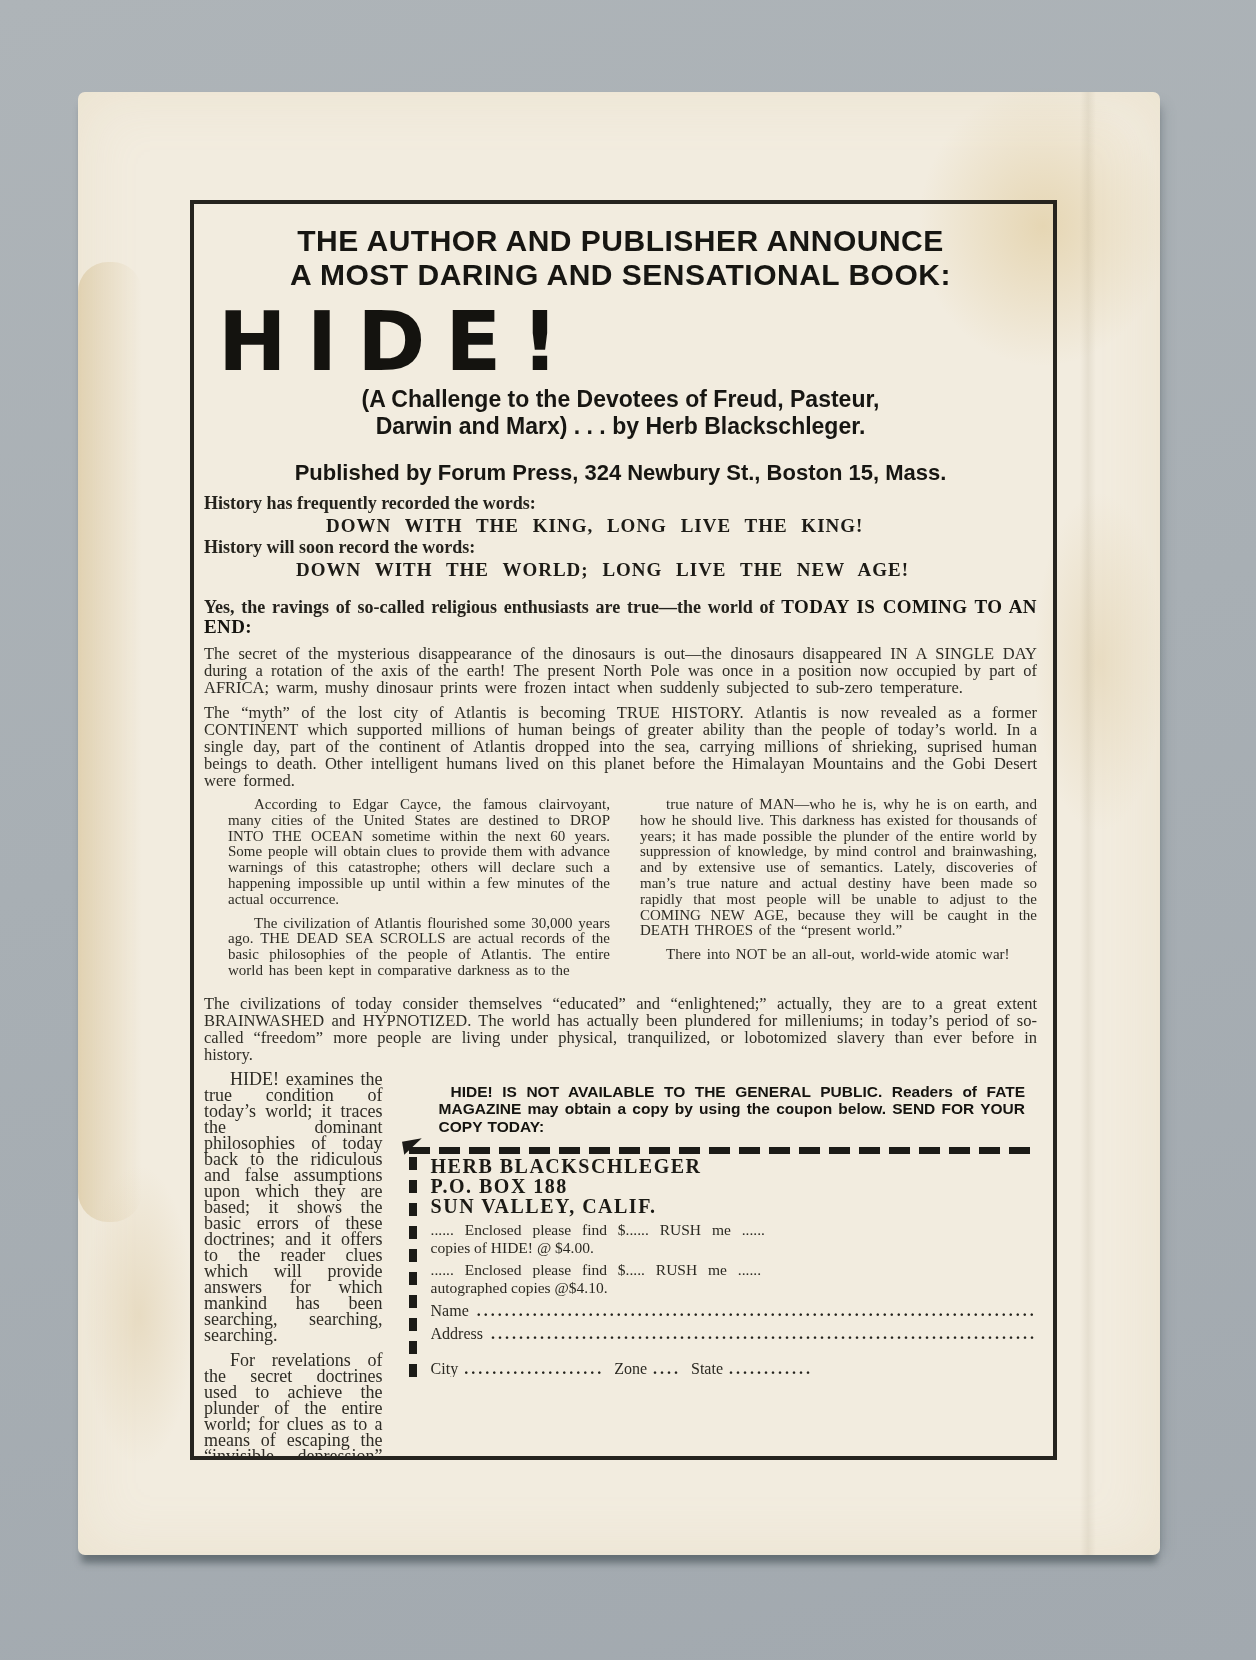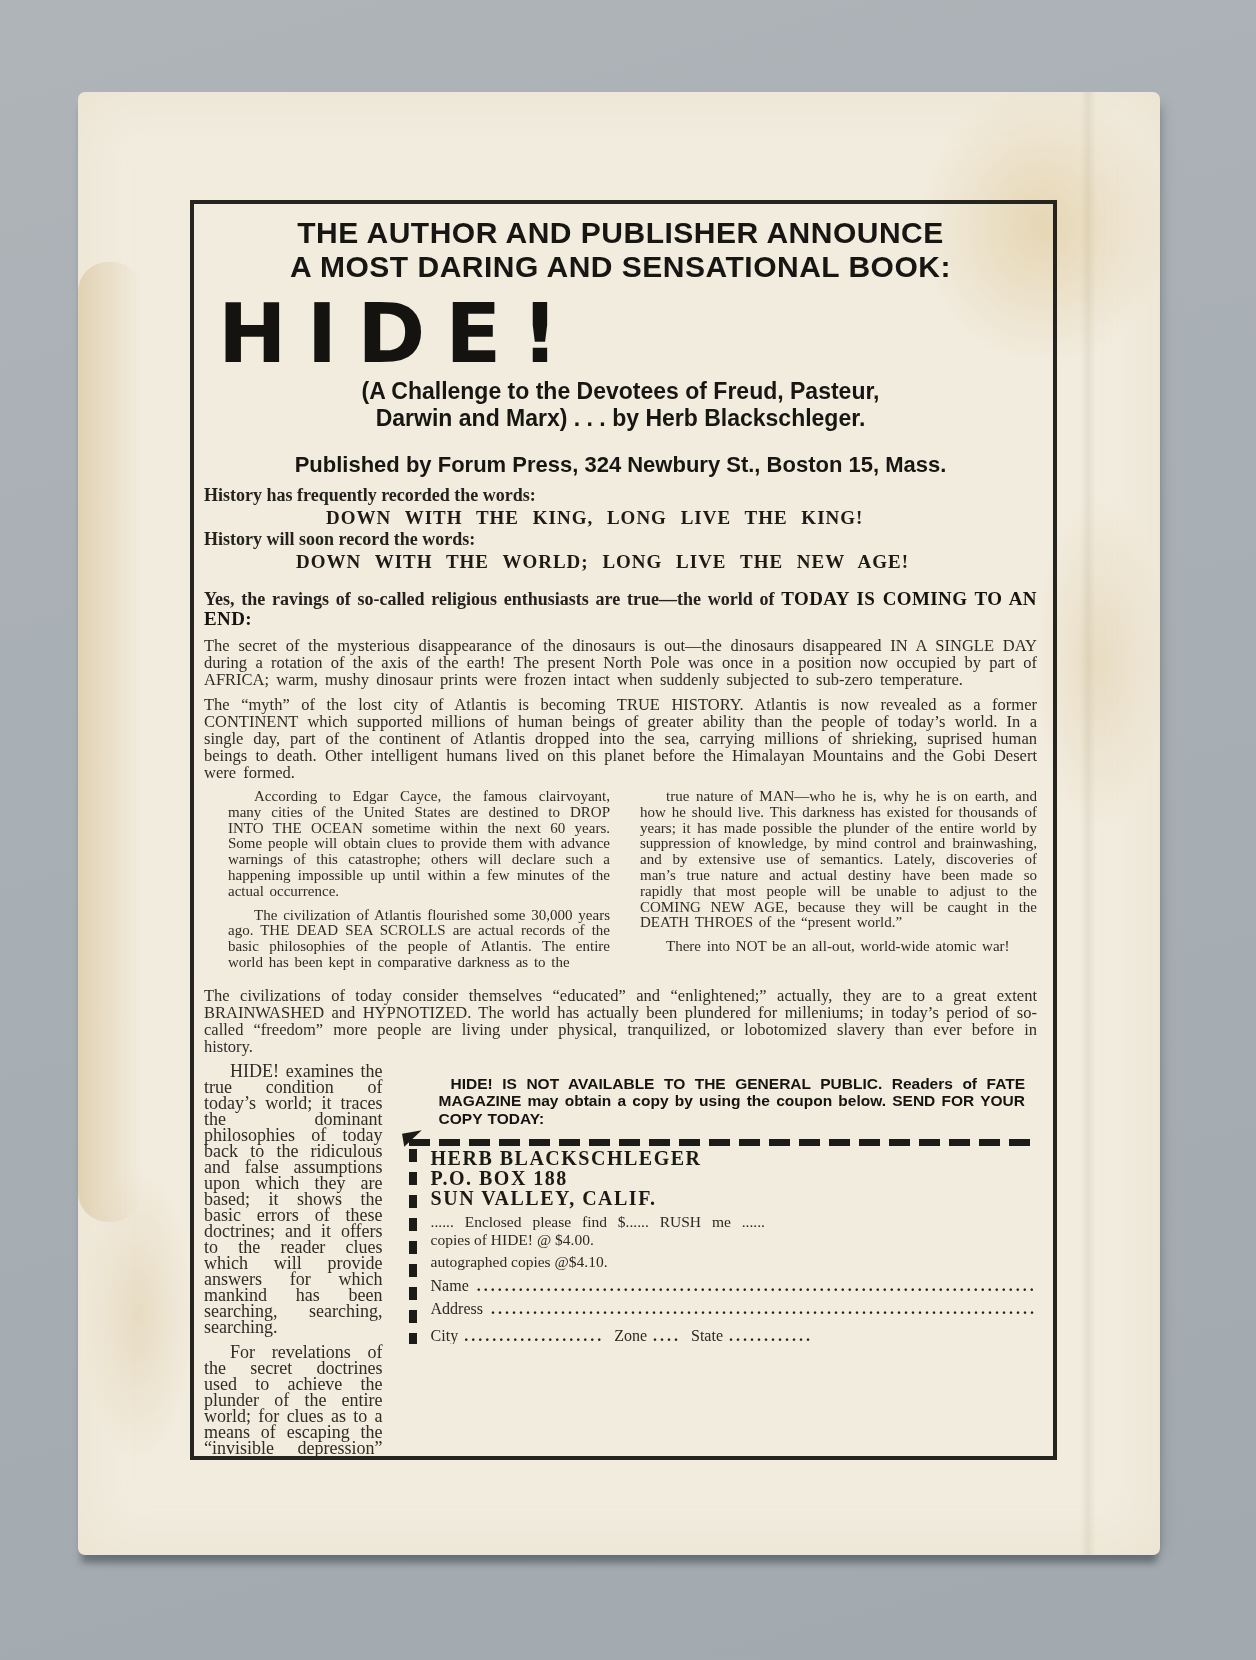--- a/index.html
+++ b/index.html
@@ -22,21 +22,21 @@
   .stain3{right:-4px;top:400px;width:130px;height:340px;border-radius:50%;
     background:radial-gradient(closest-side,rgba(198,164,92,.22),rgba(198,164,92,0));}
   .stain4{left:6px;bottom:90px;width:110px;height:300px;border-radius:50%;
     background:radial-gradient(closest-side,rgba(193,160,92,.22),rgba(193,160,92,0));}
   .stain5{right:64px;top:0;width:16px;height:100%;
     background:linear-gradient(90deg,rgba(120,108,76,0),rgba(120,108,76,.10),rgba(120,108,76,0));}
 
   .adbox{
     position:absolute;left:112px;top:108px;width:867px;height:1260px;
     border:4px solid #26241f;box-sizing:border-box;
-    padding:12px 16px 6px 10px;overflow:hidden;
+    padding:20px 16px 6px 10px;overflow:hidden;
   }
   .sansH{font-family:"Liberation Sans",sans-serif;font-weight:700;color:#171612;text-align:center;}
   .announce{font-size:30px;line-height:34px;letter-spacing:.5px;}
   .hide-title{
     font-family:"DejaVu Sans",sans-serif;font-weight:700;color:#14130f;
     font-size:82px;line-height:84px;letter-spacing:20px;text-align:left;
     margin:8px 0 2px;padding-left:14px;
   }
   .sub{font-size:23px;line-height:27px;}
   .pub{font-size:22px;line-height:27px;margin-top:19px;}
@@ -76,21 +76,21 @@
   .recip{font-size:20px;line-height:20px;font-weight:700;letter-spacing:1.5px;color:#1b1a15;}
   .order{margin-top:5px;}
   .order div{font-size:15.5px;line-height:17.5px;white-space:nowrap;overflow:hidden;color:#2b2922;}
   .order .spread{word-spacing:7px;}
   .fieldrow{display:flex;align-items:baseline;margin-top:6px;font-size:16px;line-height:17px;
     white-space:nowrap;overflow:hidden;color:#2b2922;}
   .fieldrow .lbl{margin-right:8px;}
   .fieldrow .dots{flex:1;overflow:hidden;letter-spacing:3px;font-weight:700;color:#24221c;}
   .cityrow .dots{flex:0 1 auto;}
   .cityrow .dots.grow{flex:1 1 auto;}
-  .cityrow .lbl{margin:4px 6px 0 0;}
+  .cityrow .lbl{margin:12px 6px 0 0;}
   .cityrow .lbl.mid{margin-left:10px;}
 </style>
 </head>
 <body>
 
 <div>
   <div class="magazine">
     <div class="stain stain1"></div>
     <div class="stain stain2"></div>
     <div class="stain stain3"></div>
@@ -147,20 +147,21 @@
 
             <div class="recip">HERB BLACKSCHLEGER</div>
             <div class="recip">P.O. BOX 188</div>
             <div class="recip">SUN VALLEY, CALIF.</div>
 
             <div class="order">
               <div class="spread">...... Enclosed please find $...... RUSH me ......</div>
               <div>copies of HIDE! @ $4.00.</div>
             </div>
             <div class="order">
+              <div class="spread">...... Enclosed please find $..... RUSH me ......</div>
               <div>autographed copies @$4.10.</div>
             </div>
 
             <div class="fieldrow">
               <span class="lbl">Name</span>
               <span class="dots">................................................................................</span>
             </div>
             <div class="fieldrow">
               <span class="lbl">Address</span>
               <span class="dots">..............................................................................</span>

